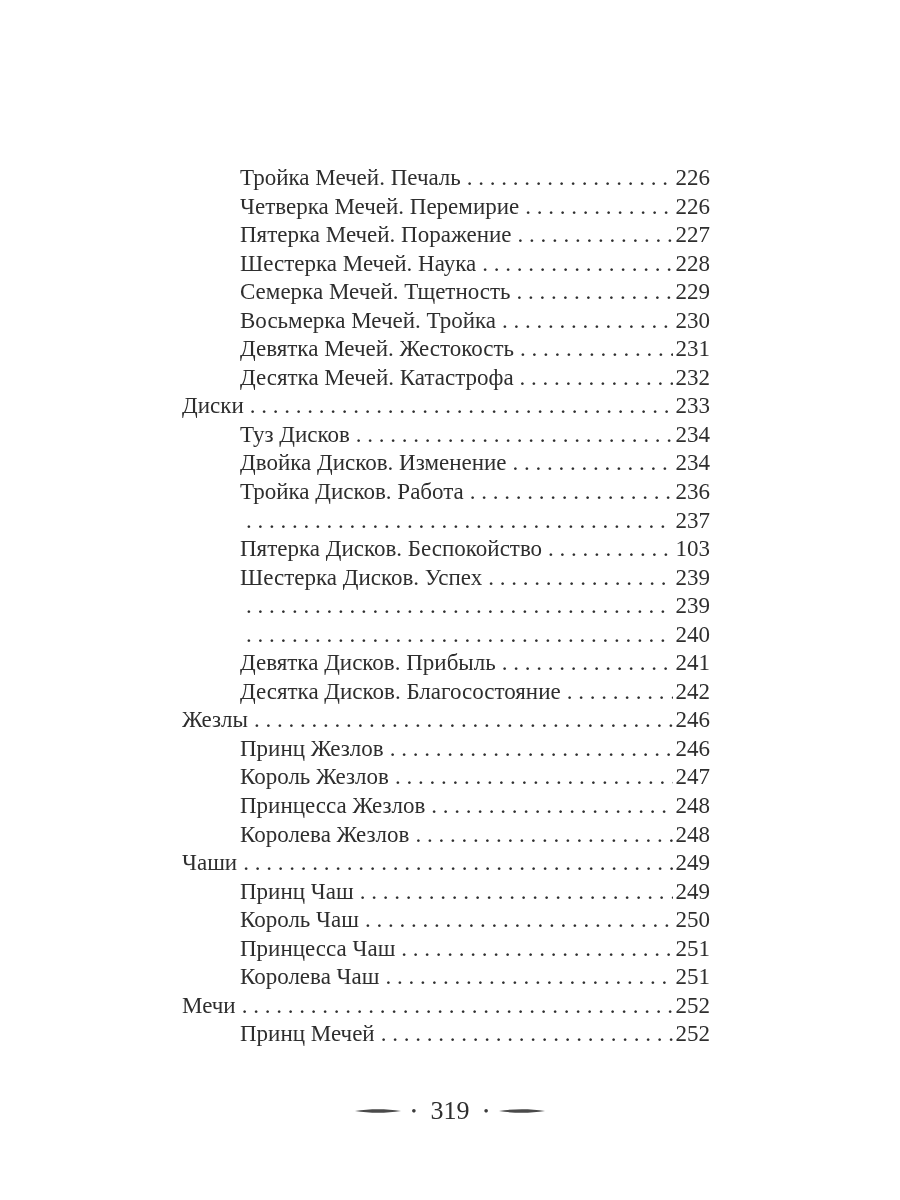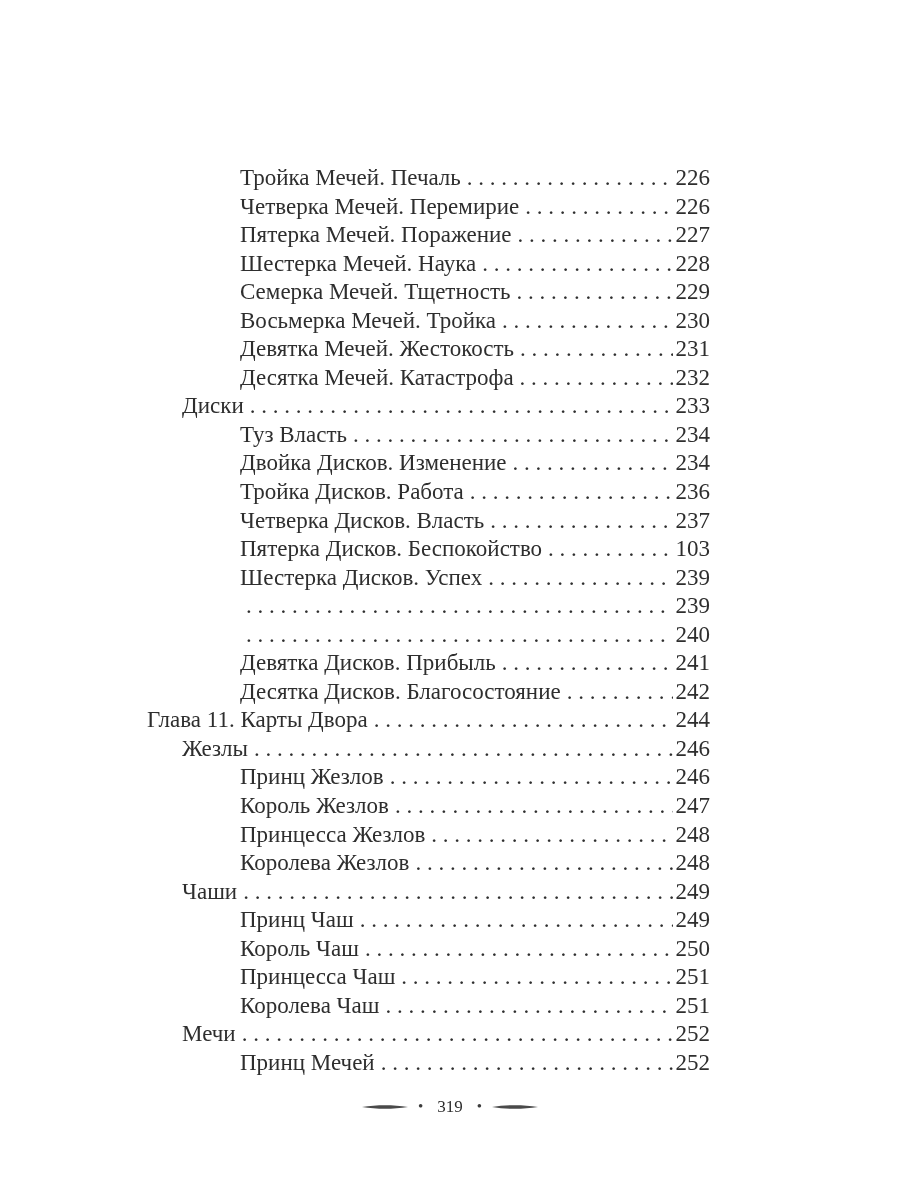--- a/index.html
+++ b/index.html
@@ -63,21 +63,21 @@
     gap: 10px;
     color: #2e2e2e;
   }
   .orn { display: block; }
   .sep {
     font-size: 15px;
     line-height: 1;
     color: #3c3c3c;
   }
   .folio {
-    font-size: 17px;
+    font-size: 26px;
     line-height: 1;
     padding: 0 4px;
     color: #2e2e2e;
   }
 </style>
 </head>
 <body>
 
 <div class="page">
 
@@ -130,39 +130,38 @@
       <span class="pagenum">232</span>
     </div>
 
     <div class="row indent-1">
       <span class="label">Диски</span>
       <span class="dots"></span>
       <span class="pagenum">233</span>
     </div>
 
     <div class="row indent-2">
-      <span class="label">Туз Власть</span>
+      <span class="label">Туз Дисков</span>
       <span class="dots"></span>
       <span class="pagenum">234</span>
     </div>
 
     <div class="row indent-2">
       <span class="label">Двойка Дисков. Изменение</span>
       <span class="dots"></span>
       <span class="pagenum">234</span>
     </div>
 
     <div class="row indent-2">
       <span class="label">Тройка Дисков. Работа</span>
       <span class="dots"></span>
       <span class="pagenum">236</span>
     </div>
 
     <div class="row indent-2">
-      <span class="label">Четверка Дисков. Власть</span>
       <span class="dots"></span>
       <span class="pagenum">237</span>
     </div>
 
     <div class="row indent-2">
       <span class="label">Пятерка Дисков. Беспокойство</span>
       <span class="dots"></span>
       <span class="pagenum">103</span>
     </div>
 
@@ -187,25 +186,20 @@
       <span class="dots"></span>
       <span class="pagenum">241</span>
     </div>
 
     <div class="row indent-2">
       <span class="label">Десятка Дисков. Благосостояние</span>
       <span class="dots"></span>
       <span class="pagenum">242</span>
     </div>
 
-    <div class="row indent-0">
-      <span class="label">Глава 11. Карты Двора</span>
-      <span class="dots"></span>
-      <span class="pagenum">244</span>
-    </div>
 
     <div class="row indent-1">
       <span class="label">Жезлы</span>
       <span class="dots"></span>
       <span class="pagenum">246</span>
     </div>
 
     <div class="row indent-2">
       <span class="label">Принц Жезлов</span>
       <span class="dots"></span>

